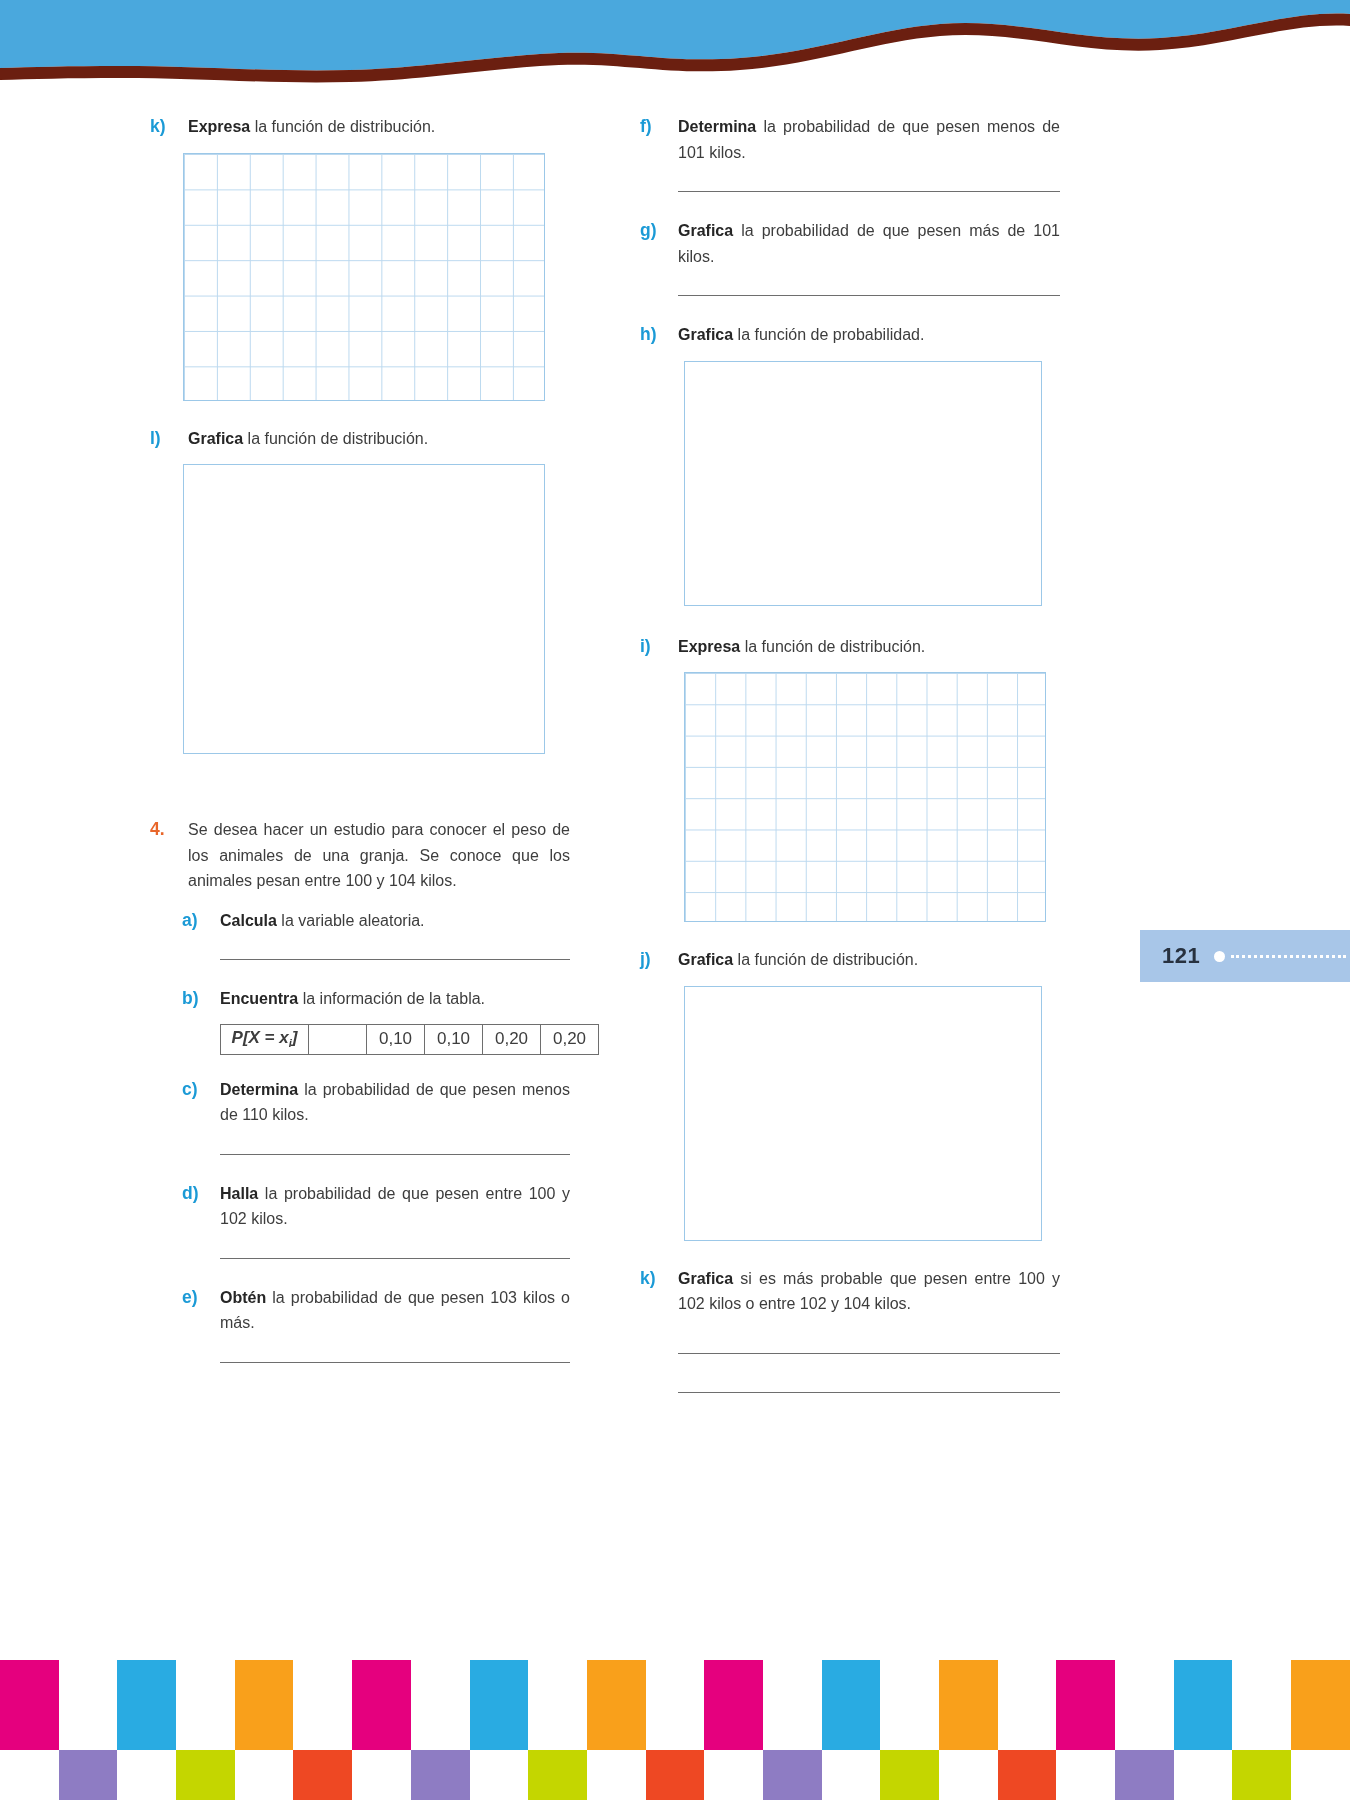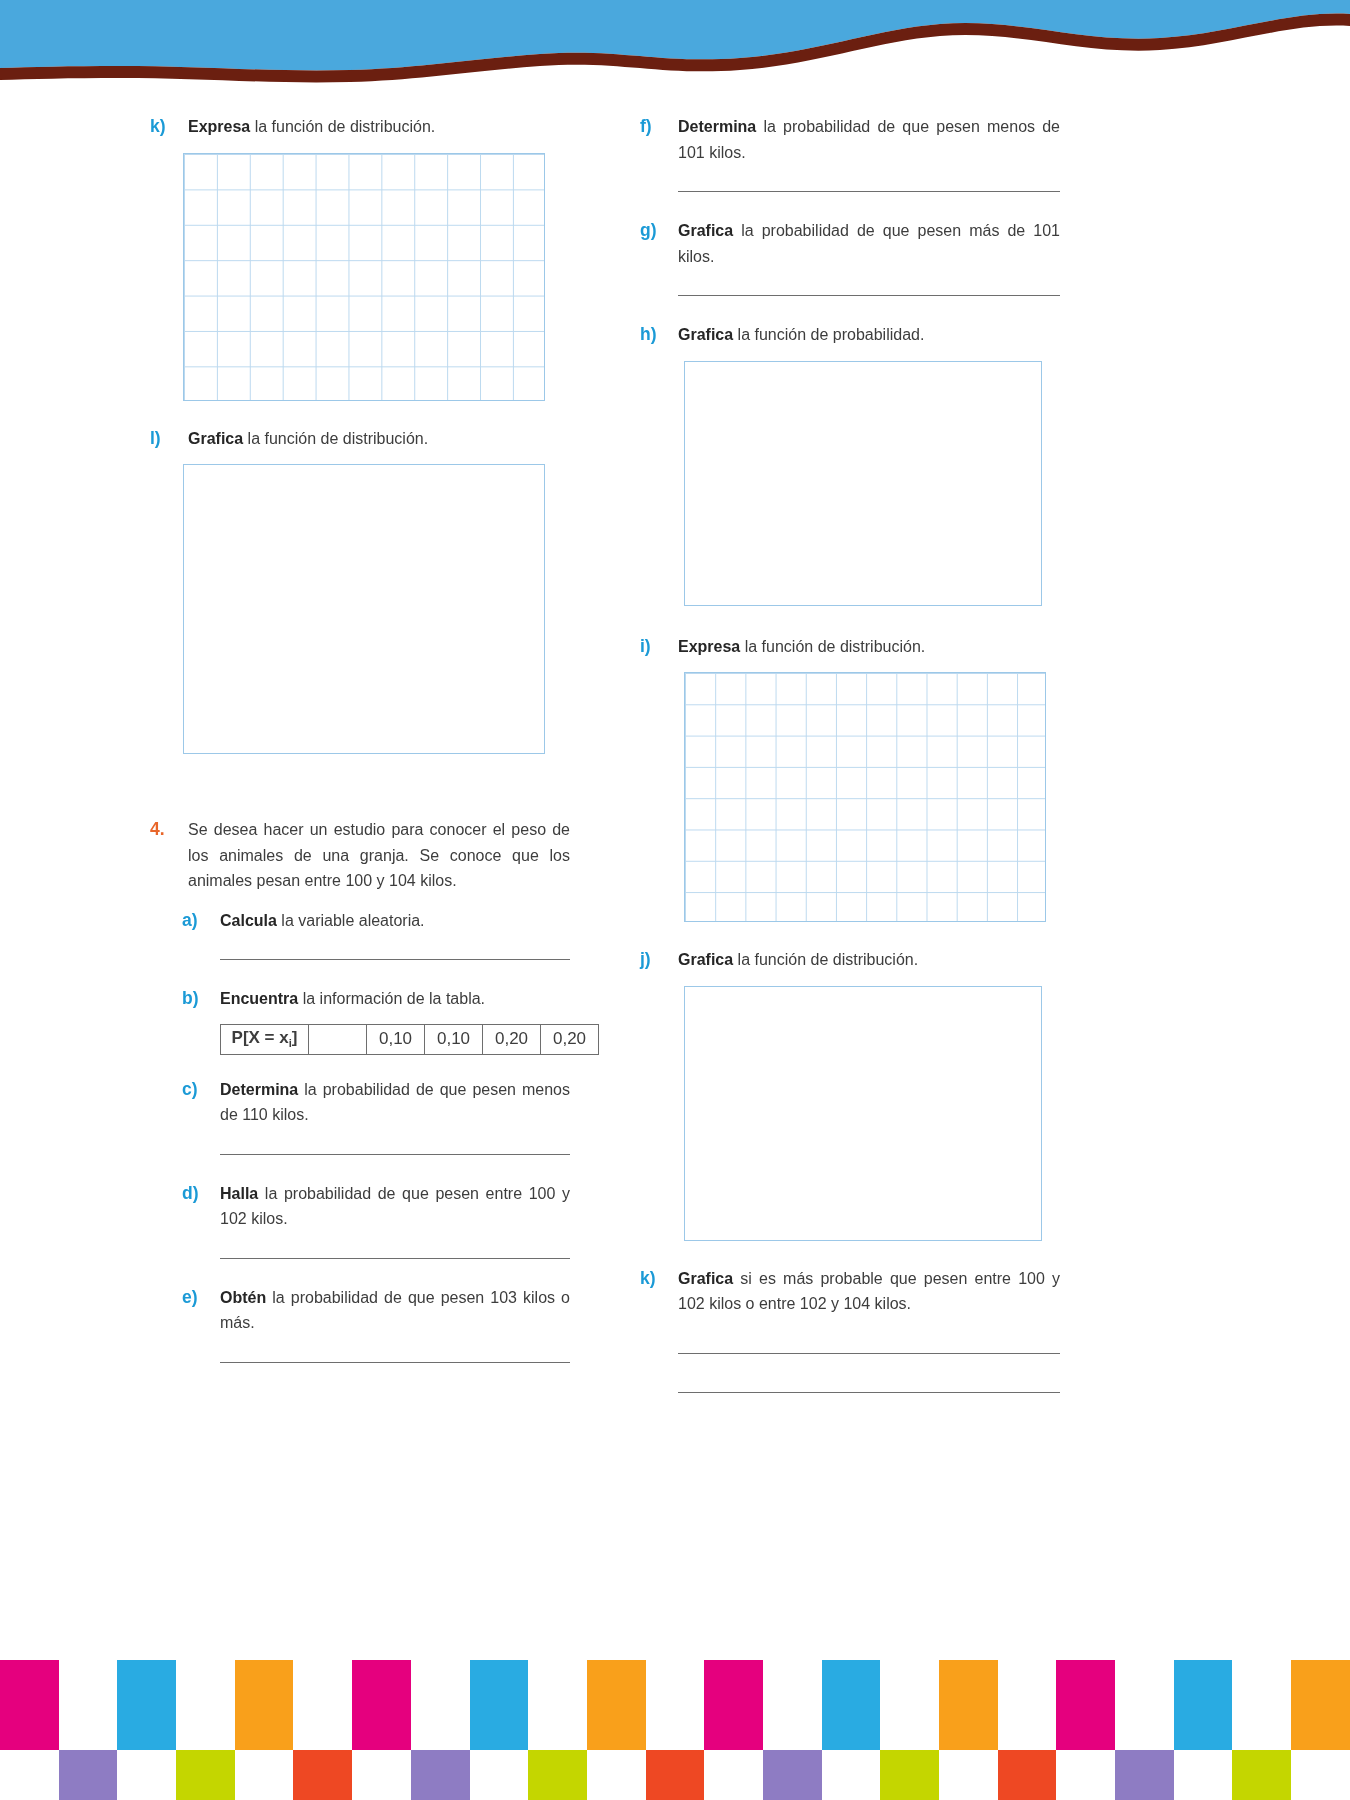--- a/index.html
+++ b/index.html
@@ -55,21 +55,21 @@
   
   .plotbox{border:1px solid #9cc8e8;box-sizing:border-box;background:#fff;}
 
   
   table.ptable{border-collapse:collapse;table-layout:fixed;}
   table.ptable td{
     border:1px solid #6e6e6e;height:30px;
     font-size:17px;color:#3d3d3d;text-align:center;
     padding:0 6px;box-sizing:border-box;
   }
-  td.lbl{font-weight:bold;color:#1a1a1a;width:88px;text-align:center;}
+  td.lbl{font-weight:bold;color:#1a1a1a;width:88px;text-align:center;font-style:italic;}
   td.wcell{width:58px;}
   sub{font-size:11px;vertical-align:sub;}
 
   
   .pagebadge{
     position:absolute;right:0;top:844px;
     height:52px;width:210px;
     background:#a8c6e8;
     display:flex;align-items:center;
   }
@@ -203,20 +203,25 @@
 
     <div class="item" style="margin-top:25px;">
       <div class="marker">k)</div>
       <div class="itext"><b>Grafica</b><span> si es más probable que pesen entre 100 y 102 kilos o entre 102 y 104 kilos.</span></div>
     </div>
     <div class="rule" style="margin-top:36px;margin-bottom:0;"></div>
     <div class="rule" style="margin-top:38px;margin-bottom:0;"></div>
 
   </div>
 
+  <div class="pagebadge">
+    <span class="pnum">121</span>
+    <span class="dot"></span>
+    <span class="dotline"></span>
+  </div>
 
 </div>
 
 <div class="bottom">
   <div class="barrow row-tall" id="bar-row-tall">
       <div class="b" style="background: rgb(229, 0, 126); width: 4.34783%;"></div>
       <div class="b" style="background: rgb(255, 255, 255); width: 4.34783%;"></div>
       <div class="b" style="background: rgb(41, 171, 226); width: 4.34783%;"></div>
       <div class="b" style="background: rgb(255, 255, 255); width: 4.34783%;"></div>
       <div class="b" style="background: rgb(249, 160, 27); width: 4.34783%;"></div>

